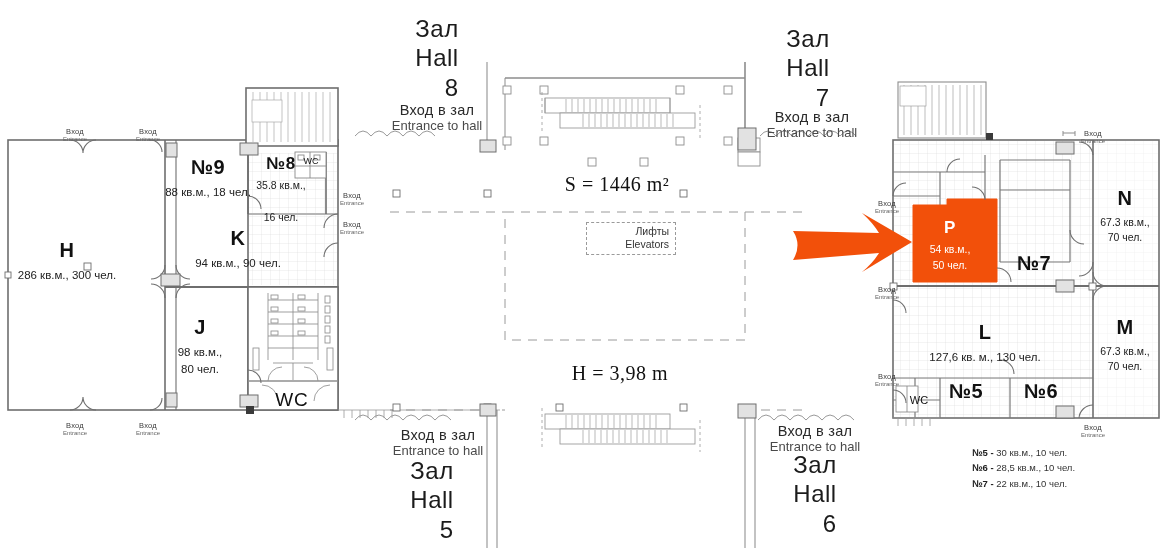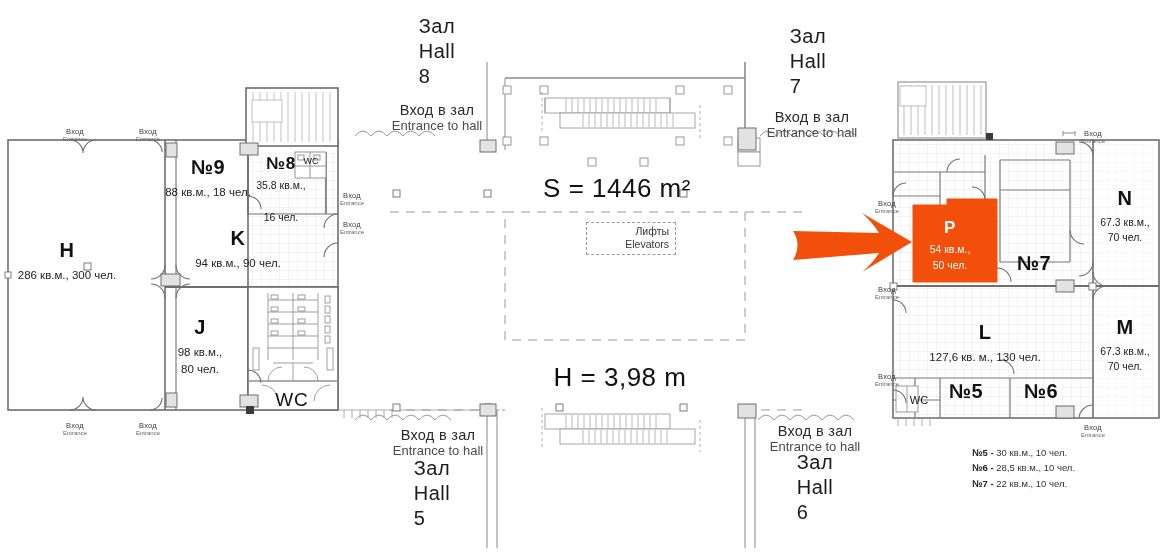--- a/index.html
+++ b/index.html
@@ -7,21 +7,21 @@
     width:1167px;height:554px;position:relative;overflow:hidden;
     font-family:"Liberation Sans","DejaVu Sans",sans-serif;
     color:#1a1a1a;
   }
   #plan{position:absolute;left:0;top:0;width:1167px;height:554px;}
 
   .lbl{position:absolute;white-space:nowrap;line-height:1.08;}
   .center{transform:translateX(-50%);text-align:center;}
 
   
-  .hall{font-size:20px;letter-spacing:.5px;color:#1b1b1b;text-align:left;}
+  .hall{font-size:24px;letter-spacing:.5px;color:#1b1b1b;text-align:right;}
   .hall .ru{display:block;}
   .hall .en{display:block;margin-top:3px;}
   .hall .num{display:block;margin-top:4px;}
 
   
   .entr-hall{text-align:center;color:#2a2a2a;}
   .entr-hall .ru{display:block;font-size:14.5px;letter-spacing:.3px;}
   .entr-hall .en{display:block;font-size:13px;color:#4a4a4a;margin-top:0px;}
 
   
@@ -29,21 +29,21 @@
   .entr-small .ru{display:block;font-size:7.5px;letter-spacing:.2px;}
   .entr-small .en{display:block;font-size:6px;color:#666;}
 
   
   .room{text-align:center;color:#111;}
   .room .letter{display:block;font-size:20px;font-weight:600;letter-spacing:.5px;}
   .room .area{display:block;font-size:11.5px;color:#222;margin-top:5px;line-height:1.5;}
   .room.small .letter{font-size:17px;}
   .room.small .area{font-size:10.5px;}
 
-  .big-metric{font-size:26px;color:#111;letter-spacing:.5px;}
+  .big-metric{font-size:20px;color:#111;letter-spacing:.5px;font-family:Liberation Serif, serif;}
   .wc-label{font-size:19px;letter-spacing:1px;color:#111;}
   .wc-label.tiny{font-size:11px;letter-spacing:0px;}
   .wc-label.mini{font-size:9px;letter-spacing:0px;}
 
   .elev{position:absolute;border:1px dashed #9a9a9a;background:#fff;
         text-align:right;font-size:10.5px;color:#333;line-height:1.25;padding:2px 6px 3px;}
 
   .legend{position:absolute;font-size:9.5px;color:#222;line-height:1.62;}
   .legend .k{font-weight:700;}
   .legend .d{color:#333;}

